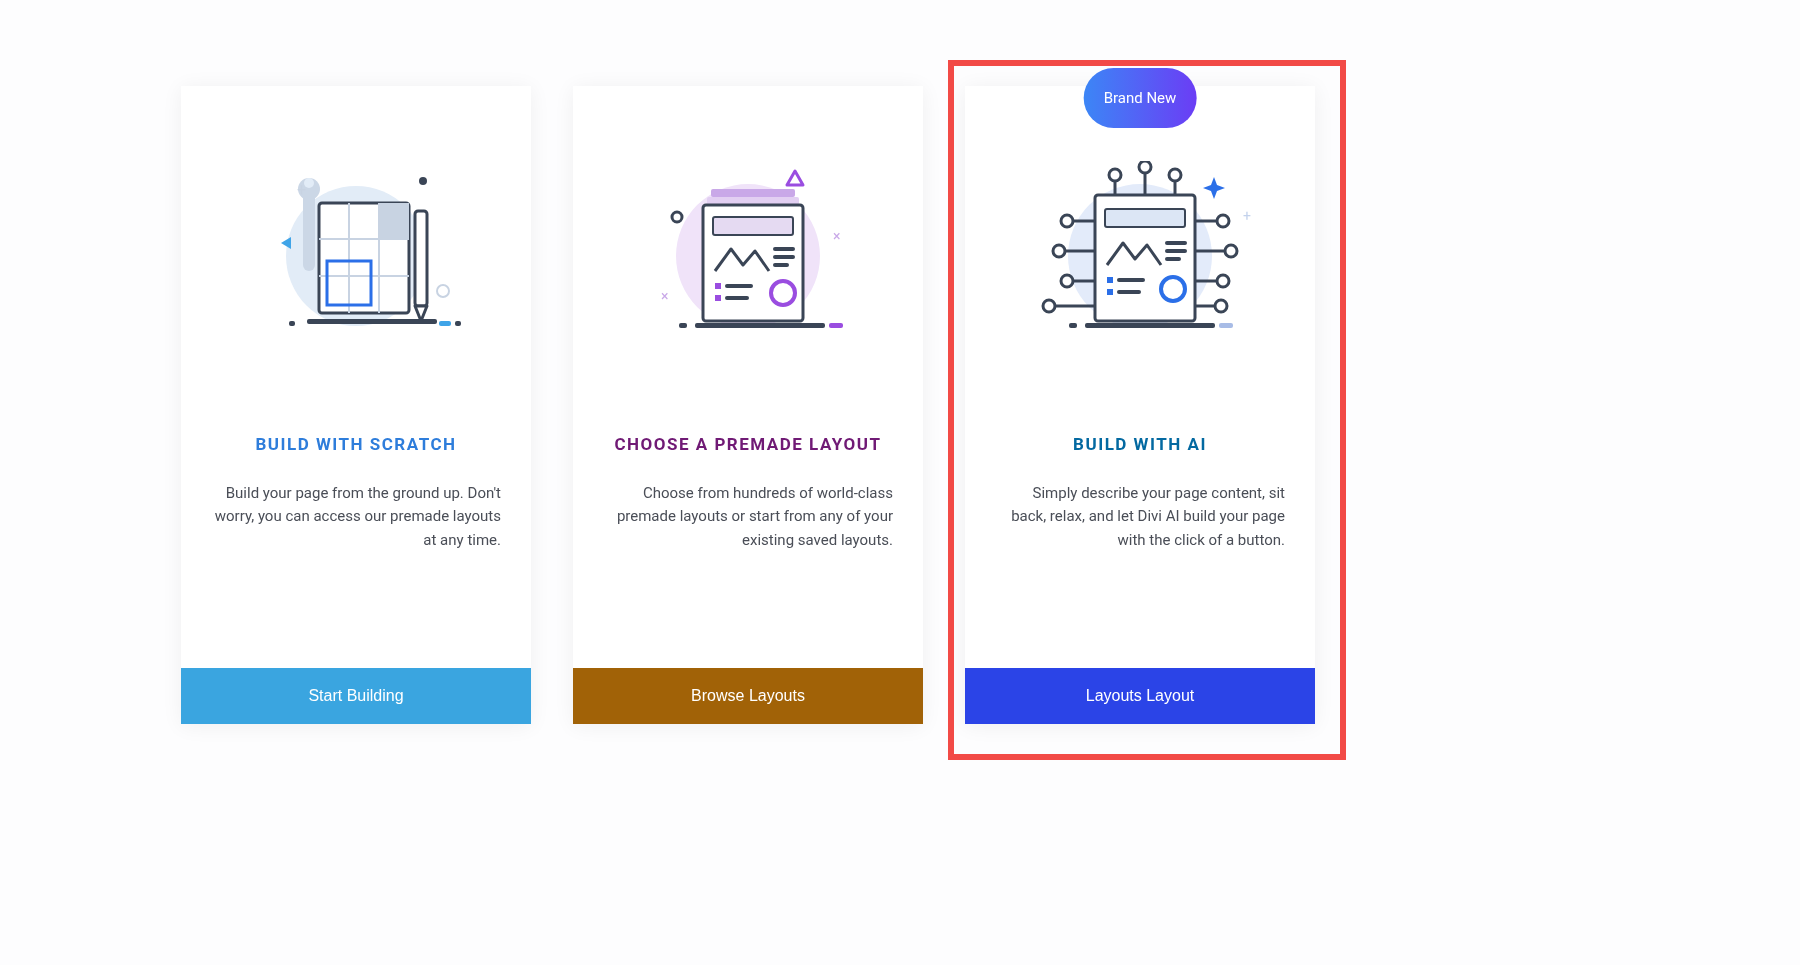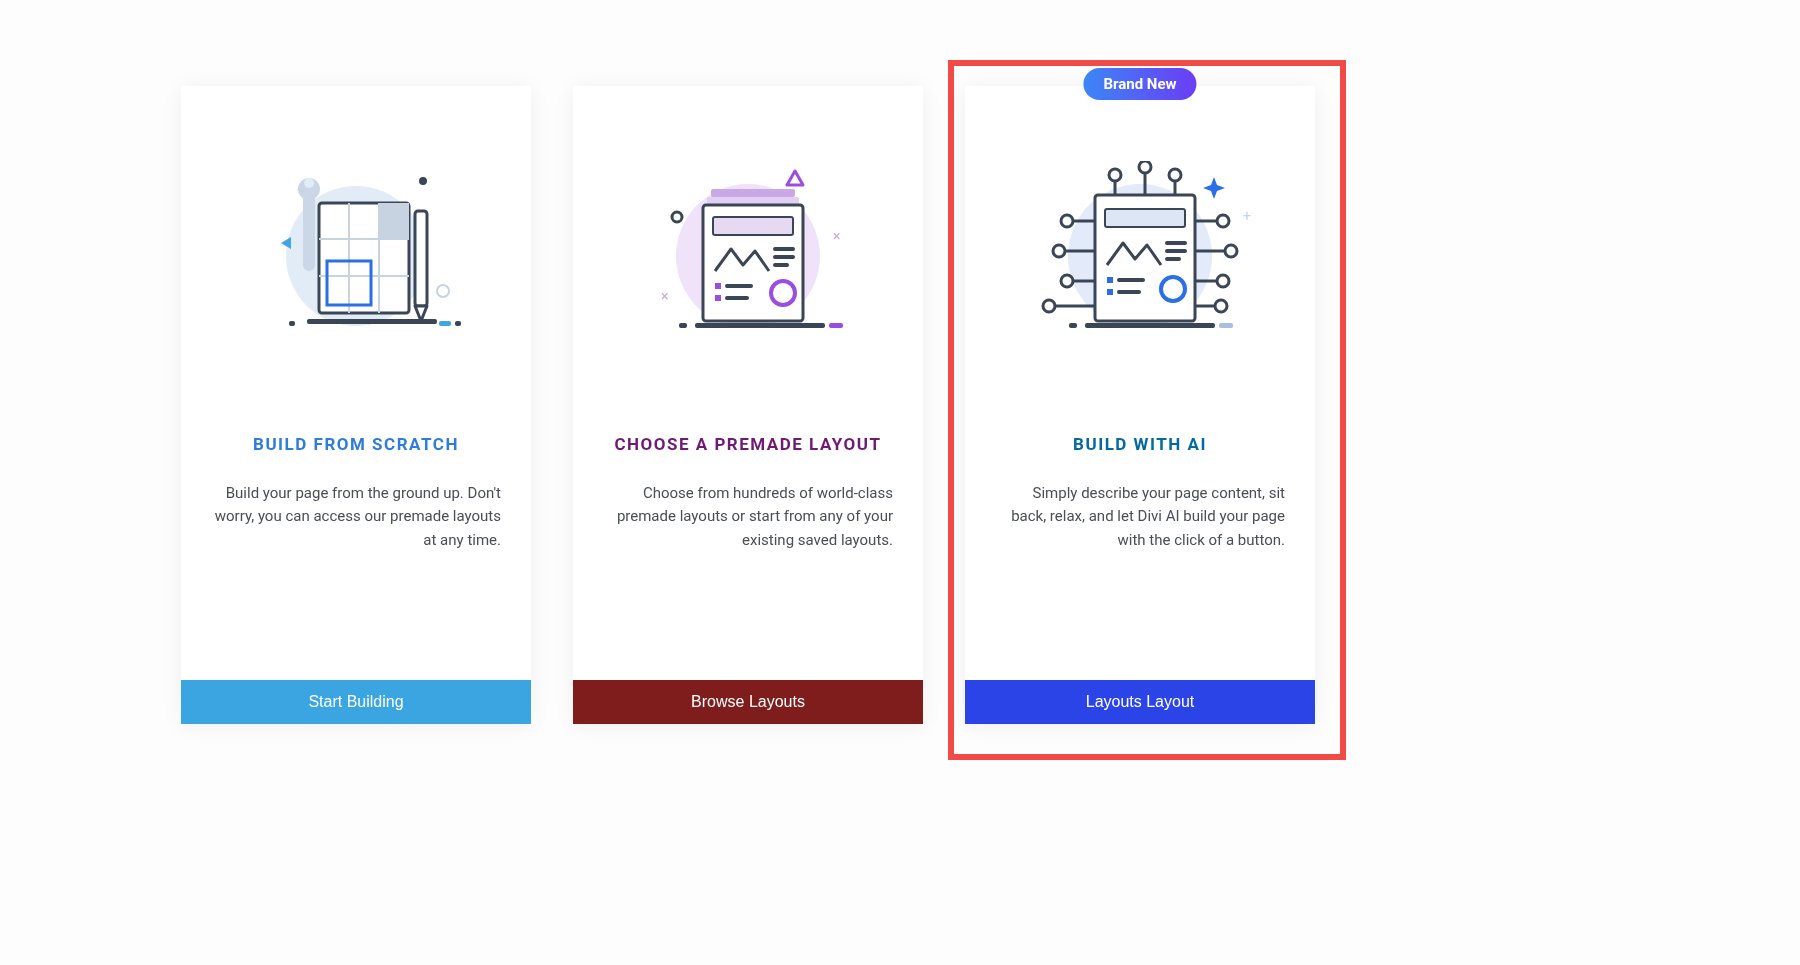--- a/index.html
+++ b/index.html
@@ -52,41 +52,41 @@
   .title-navy { color: #0369a1; }
   .card-desc {
     margin-top: 28px;
     font-size: 15px;
     line-height: 1.55;
     color: #4A4E57;
     text-align: right;
     max-width: 300px;
   }
   .card-btn {
-    height: 44px;
+    height: 56px;
     width: 100%;
     border: none;
     color: #fff;
     font-size: 16px;
     font-weight: 500;
     cursor: pointer;
   }
   .btn-blue { background: #3AA5E0; }
-  .btn-purple { background: #7f1d1d; }
+  .btn-purple { background: #a16207; }
   .btn-navy { background: #2B44E7; }
 
   .badge {
     position: absolute;
     top: -18px;
     left: 50%;
     transform: translateX(-50%);
-    padding: 7px 20px;
+    padding: 21px 20px;
     border-radius: 999px;
     font-size: 15px;
-    font-weight: 700;
+    font-weight: 400;
     color: #fff;
     background: linear-gradient(90deg,#3C86F6 0%, #6B3DF5 100%);
     white-space: nowrap;
   }
 
   .highlight-box {
     position: absolute;
     top: 60px;
     left: 948px;
     width: 398px;
@@ -127,21 +127,21 @@
 
           <circle cx="182" cy="20" r="4" fill="#3A4556"></circle>
           <polygon points="40,82 50,76 50,88" fill="#3FA4E8"></polygon>
           <text x="56" y="34" font-size="16" fill="#C8D3E2">+</text>
           <circle cx="202" cy="130" r="6" fill="none" stroke="#C8D3E2" stroke-width="2"></circle>
           <rect x="198" y="160" width="12" height="5" rx="2" fill="#3FA4E8"></rect>
           <rect x="214" y="160" width="6" height="5" rx="2" fill="#3A4556"></rect>
           <rect x="48" y="160" width="6" height="5" rx="2" fill="#3A4556"></rect>
         </svg>
       </div>
-      <div class="card-title title-blue">BUILD FROM SCRATCH</div>
+      <div class="card-title title-blue">BUILD WITH SCRATCH</div>
       <div class="card-desc">Build your page from the ground up. Don't worry, you can access our premade layouts at any time.</div>
     </div>
     <button class="card-btn btn-blue">Start Building</button>
   </div>
 
   <div class="card">
     <div class="card-body">
       <div class="illus">
         <svg width="230" height="190" viewBox="0 0 230 190">
           <circle cx="115" cy="95" r="72" fill="#F0E3F9"></circle>

